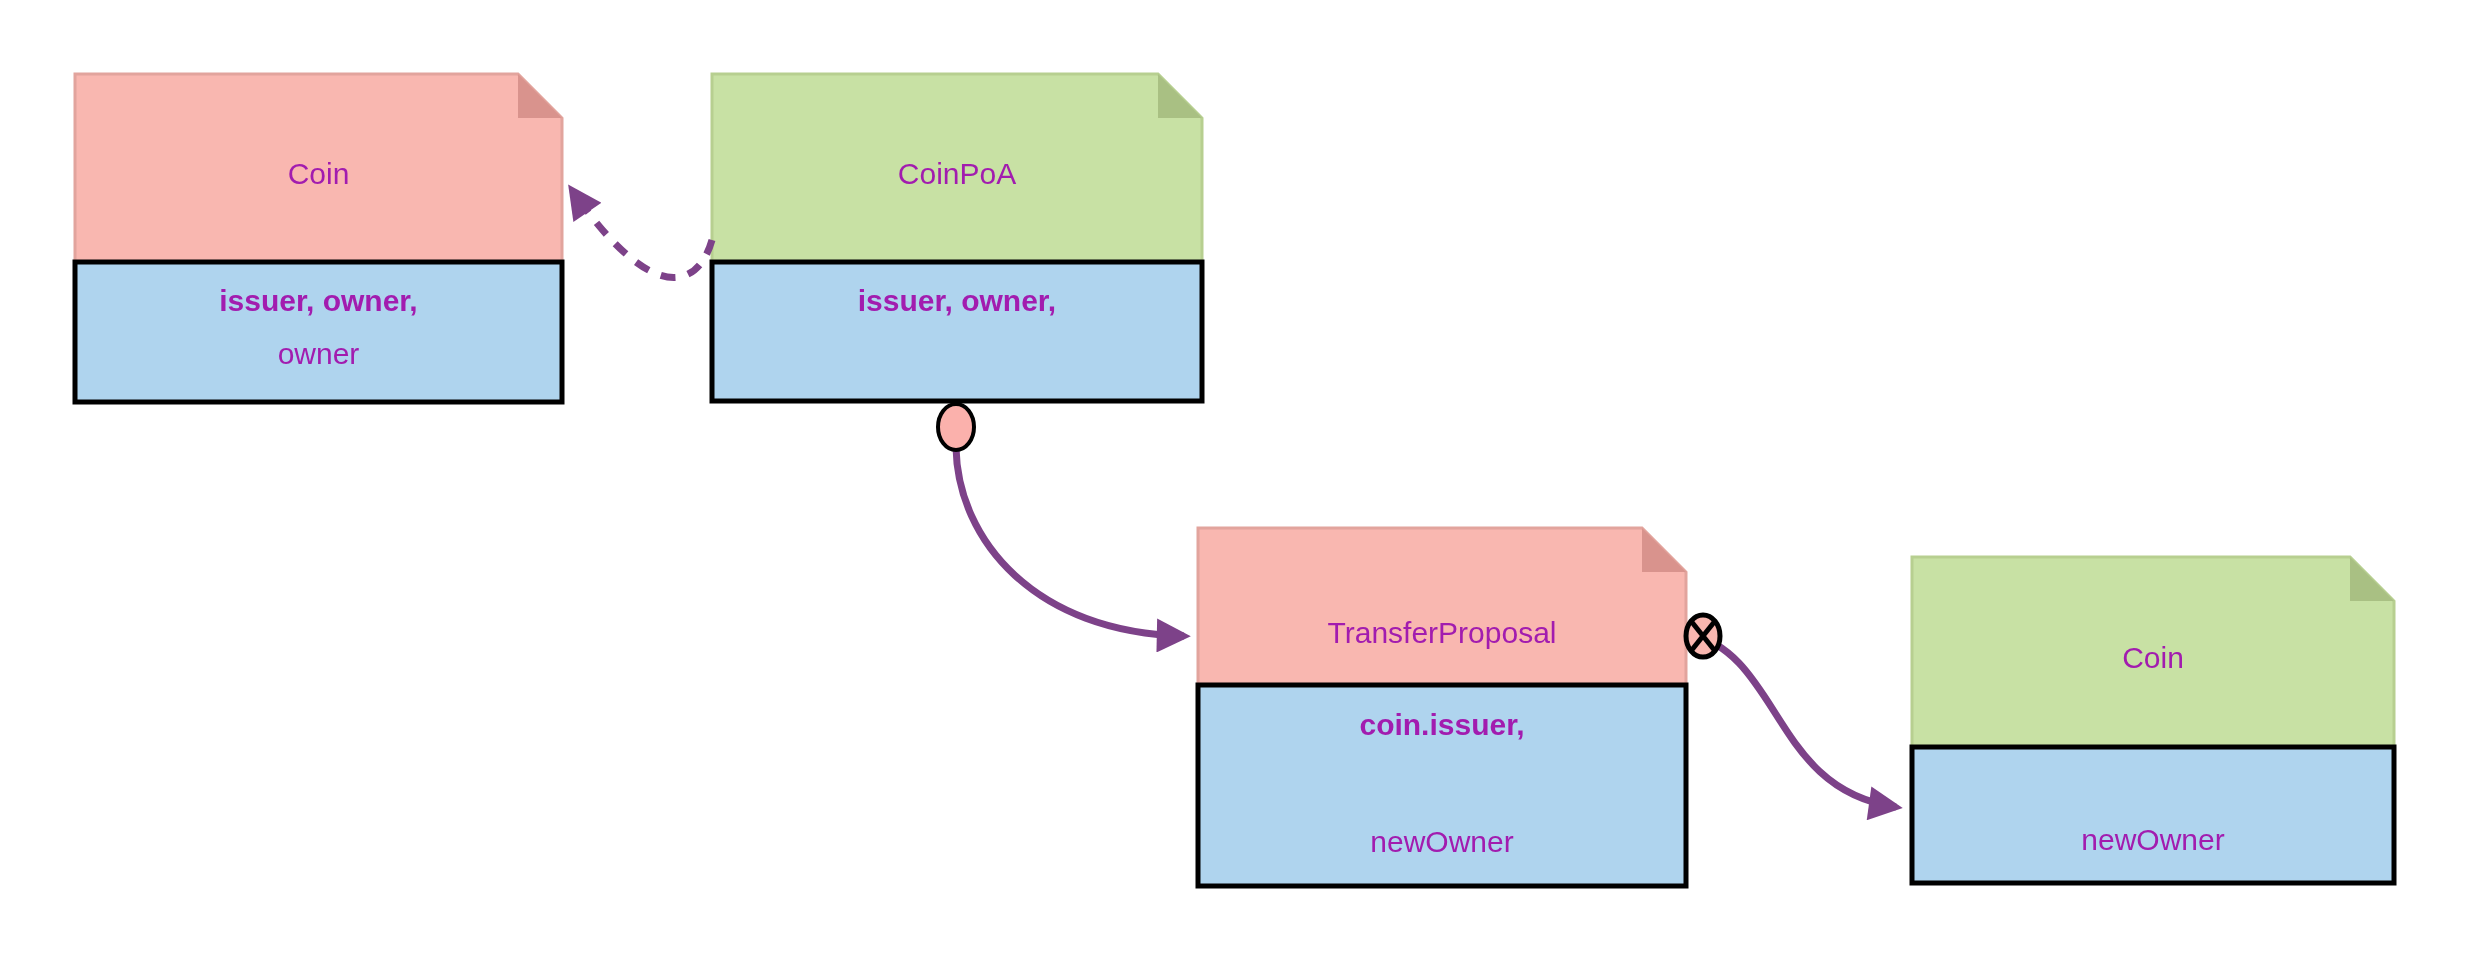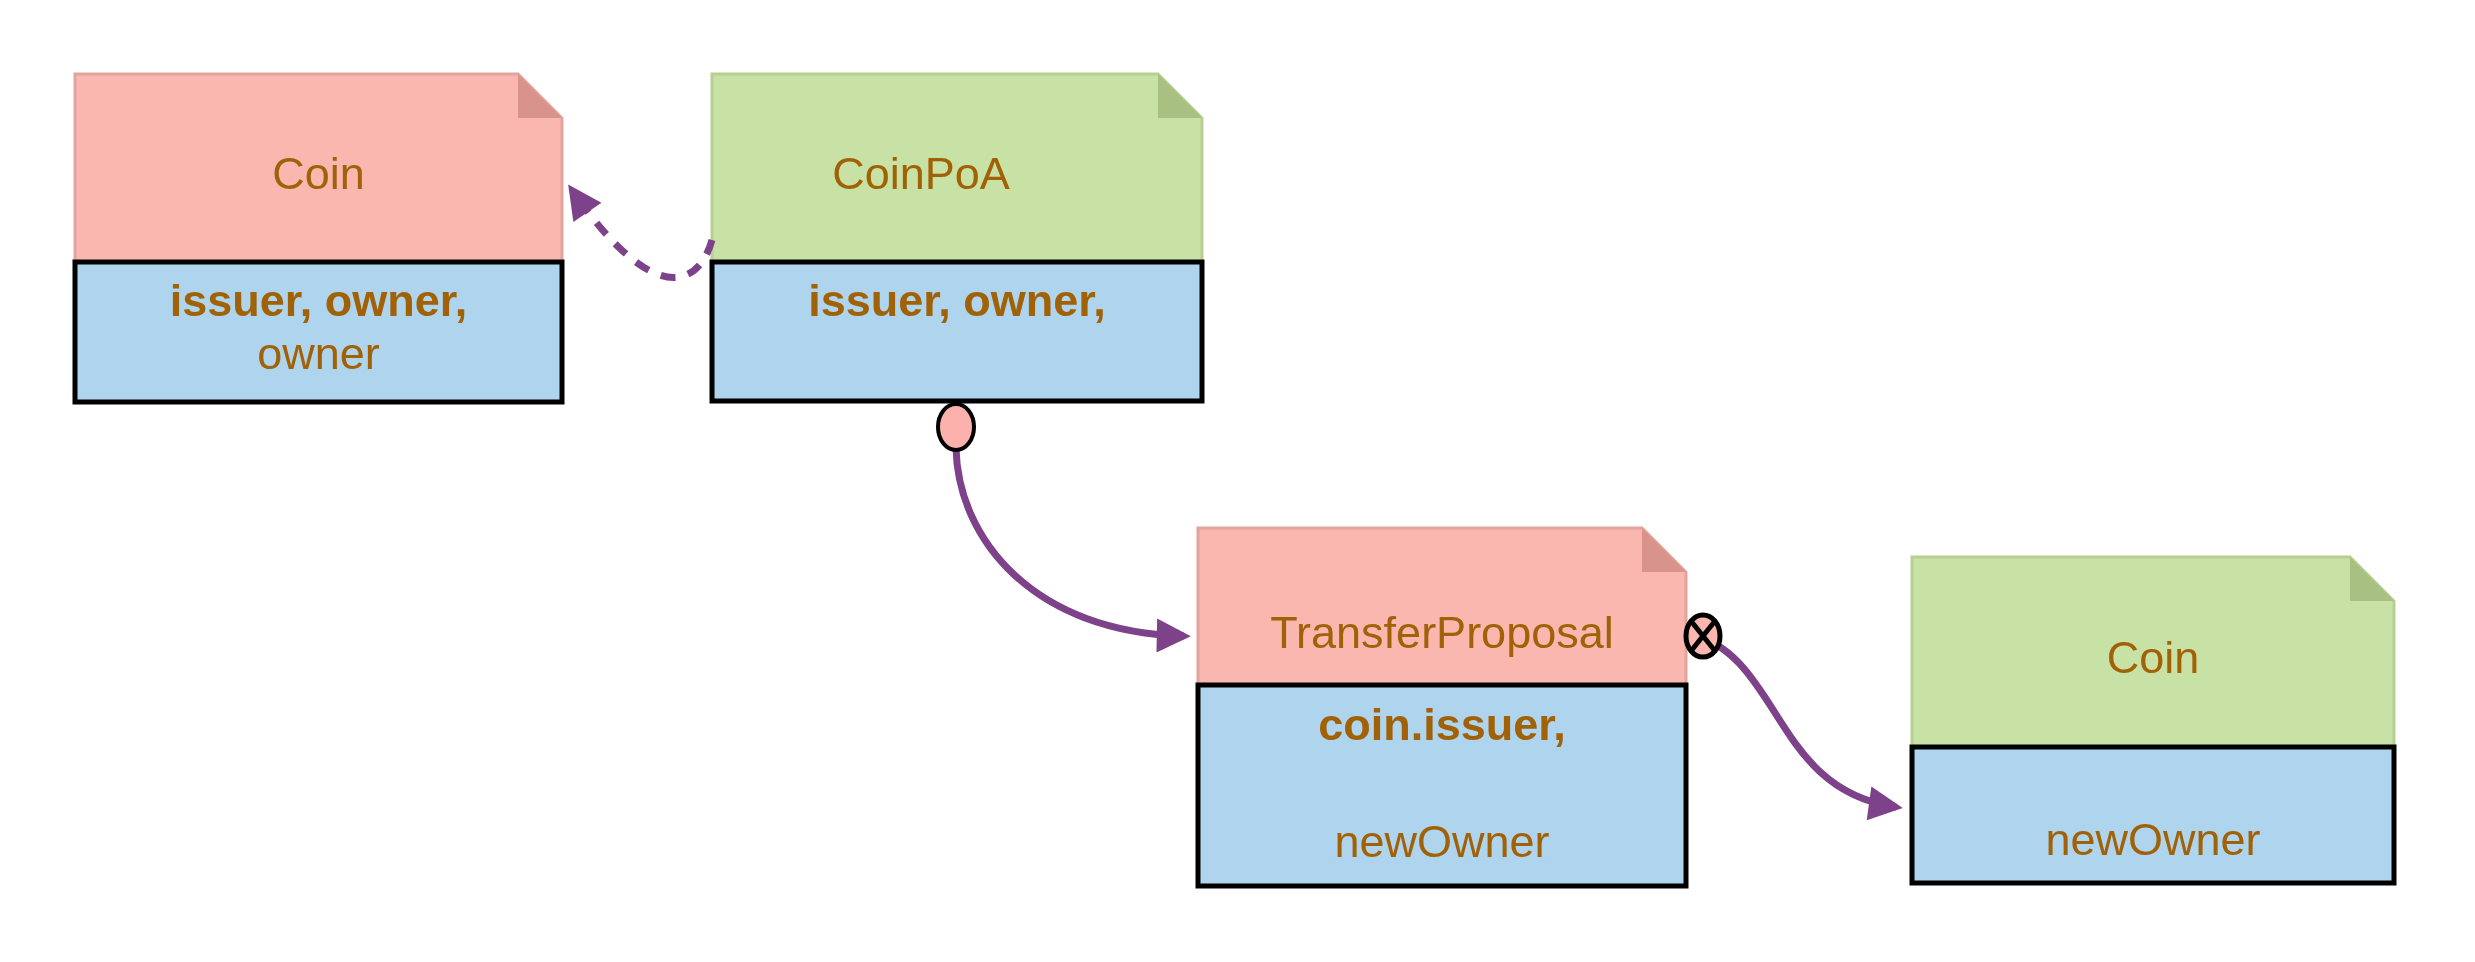--- a/index.html
+++ b/index.html
@@ -8,22 +8,22 @@
     width: 2475px;
     height: 962px;
     background: #ffffff;
     overflow: hidden;
     font-family: "Liberation Sans", "DejaVu Sans", sans-serif;
   }
   #diagram-svg { position: absolute; left: 0; top: 0; }
   .txt {
     position: absolute;
     text-align: center;
-    color: #a16207;
-    font-size: 45px;
+    color: #a21caf;
+    font-size: 30px;
     line-height: 56px;
     height: 56px;
     white-space: nowrap;
     pointer-events: none;
   }
   .node-title  { font-weight: 400; }
   .line-bold   { font-weight: 700; }
   .line-italic { font-weight: 400; }
 </style>
 </head>
@@ -74,21 +74,21 @@
       <ellipse cx="1703" cy="636" rx="17" ry="21" fill="#F9B7B0" stroke="#000000" stroke-width="5"></ellipse>
       <line x1="1691" y1="621" x2="1715" y2="651" stroke="#000000" stroke-width="5"></line>
       <line x1="1715" y1="621" x2="1691" y2="651" stroke="#000000" stroke-width="5"></line>
     </g>
   </svg>
 
   <div class="txt node-title" style="left:75px; top:146px; width:487px;">Coin</div>
   <div class="txt line-bold" style="left:75px; top:273px; width:487px;">issuer, owner,</div>
   <div class="txt line-italic" style="left:75px; top:326px; width:487px;">owner</div>
 
-  <div class="txt node-title" style="left:676px; top:146px; width:490px;">CoinPoA</div>
+  <div class="txt node-title" style="left:712px; top:146px; width:490px;">CoinPoA</div>
   <div class="txt line-bold" style="left:712px; top:273px; width:490px;">issuer, owner,</div>
 
   <div class="txt node-title" style="left:1198px; top:605px; width:488px;">TransferProposal</div>
   <div class="txt line-bold" style="left:1198px; top:697px; width:488px;">coin.issuer,</div>
   <div class="txt line-italic" style="left:1198px; top:814px; width:488px;">newOwner</div>
 
   <div class="txt node-title" style="left:1912px; top:630px; width:482px;">Coin</div>
   <div class="txt line-italic" style="left:1912px; top:812px; width:482px;">newOwner</div>
 
 </div>

